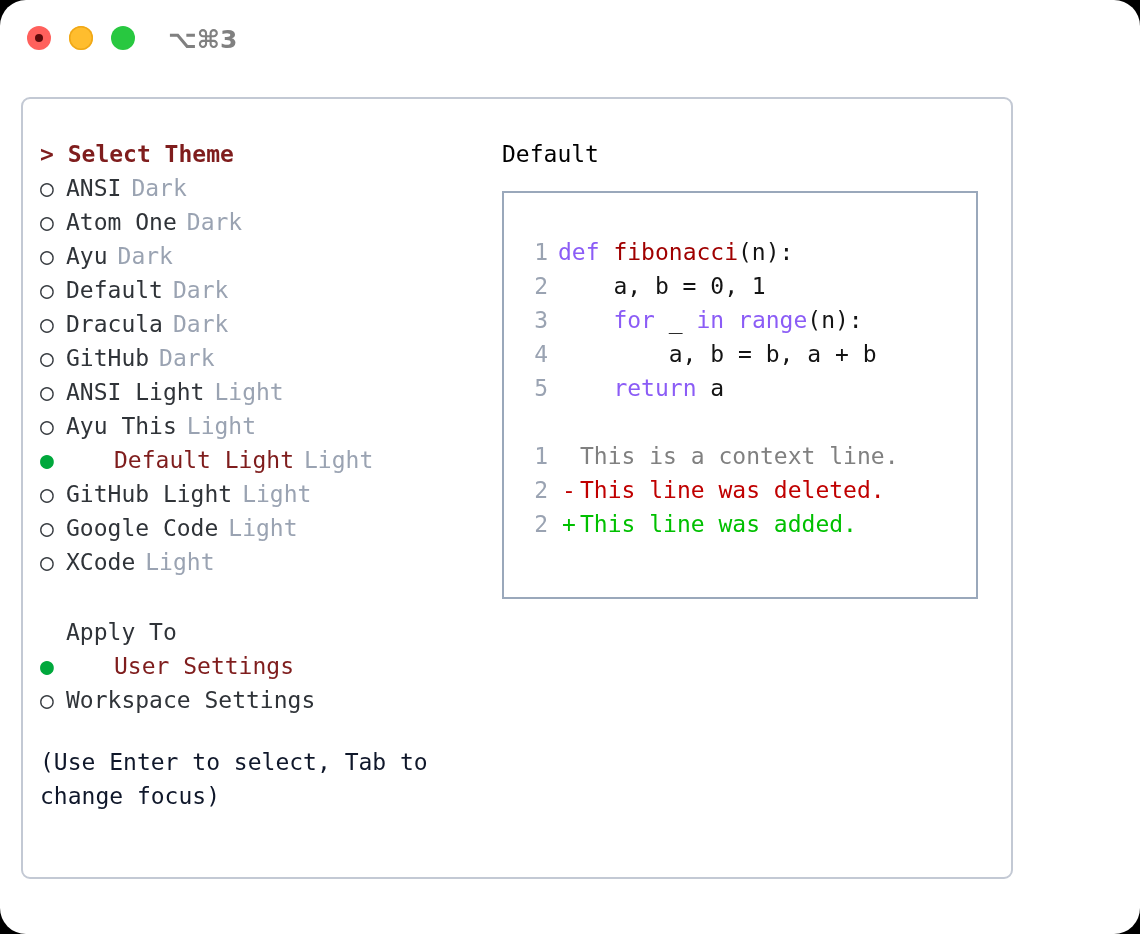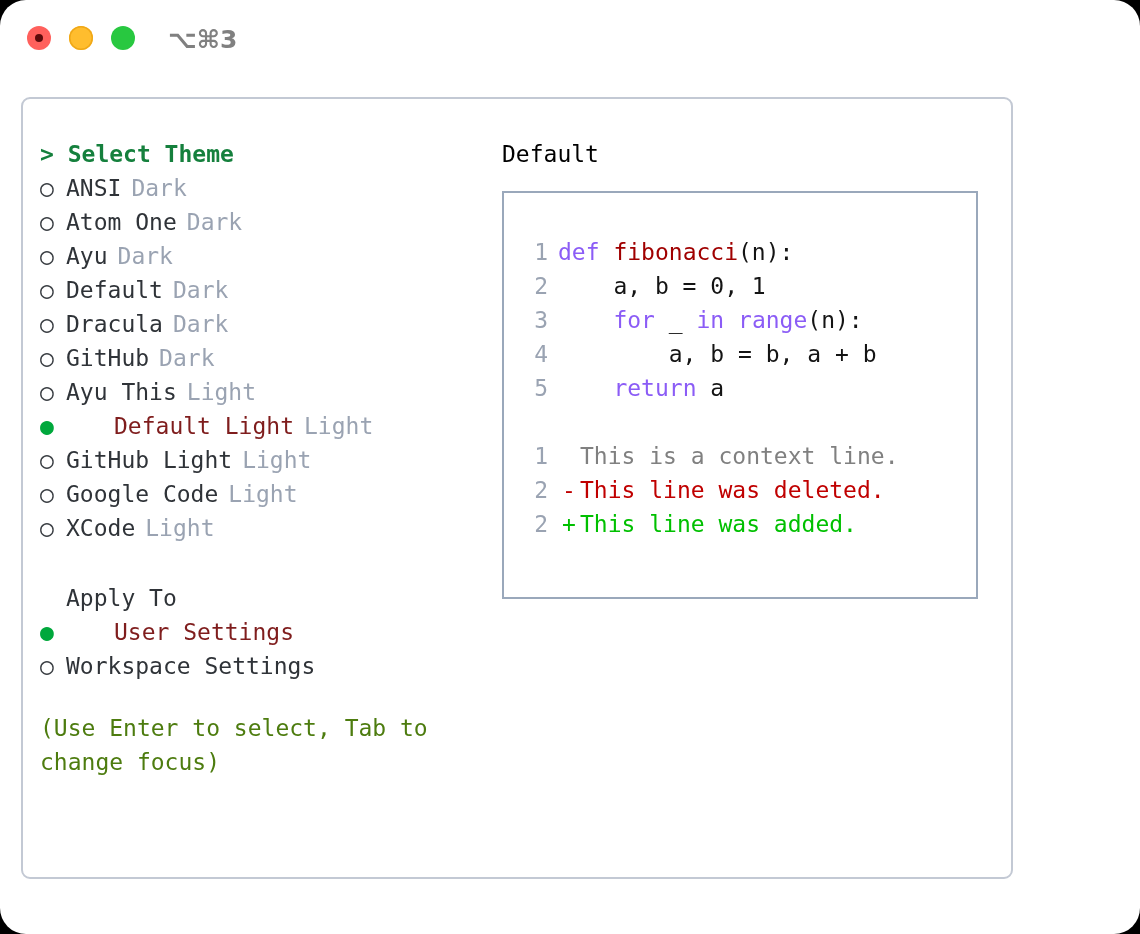--- a/index.html
+++ b/index.html
@@ -95,21 +95,21 @@
   }
   .row {
     height: 34px;
     line-height: 34px;
     font-size: 23px;
     white-space: nowrap;
     color: #2f3338;
   }
   .list-header {
     font-weight: bold;
-    color: #15803d;
+    color: #7f1d1d;
   }
   .bullet {
     display: inline-block;
     width: 26px;
     color: #3c4045;
   }
   .bullet.sel { color: #00a83c; }
   .bullet.blank { color: transparent; }
   .name { color: #2f3338; }
   .row.selected .name { color: #7f1d1d; margin-left: 48px; }
@@ -117,21 +117,21 @@
     color: #9aa3b2;
     margin-left: 10px;
   }
 
   .section-gap { height: 36px; }
 
   .hint {
     margin-top: 28px;
     font-size: 23px;
     line-height: 34px;
-    color: #4d7c0f;
+    color: #0f172a;
     width: 420px;
   }
 
   
   .right-col {
     position: absolute;
     left: 479px;
     top: 38px;
     width: 480px;
   }
@@ -207,20 +207,23 @@
       <div class="row">
         <span class="bullet">○</span><span class="name">Default</span><span class="tag">Dark</span>
       </div>
       <div class="row">
         <span class="bullet">○</span><span class="name">Dracula</span><span class="tag">Dark</span>
       </div>
       <div class="row">
         <span class="bullet">○</span><span class="name">GitHub</span><span class="tag">Dark</span>
       </div>
       <div class="row">
+        <span class="bullet">○</span><span class="name">ANSI Light</span><span class="tag">Light</span>
+      </div>
+      <div class="row">
         <span class="bullet">○</span><span class="name">Ayu This</span><span class="tag">Light</span>
       </div>
       <div class="row selected">
         <span class="bullet sel">●</span><span class="name">Default Light</span><span class="tag">Light</span>
       </div>
       <div class="row">
         <span class="bullet">○</span><span class="name">GitHub Light</span><span class="tag">Light</span>
       </div>
       <div class="row">
         <span class="bullet">○</span><span class="name">Google Code</span><span class="tag">Light</span>

